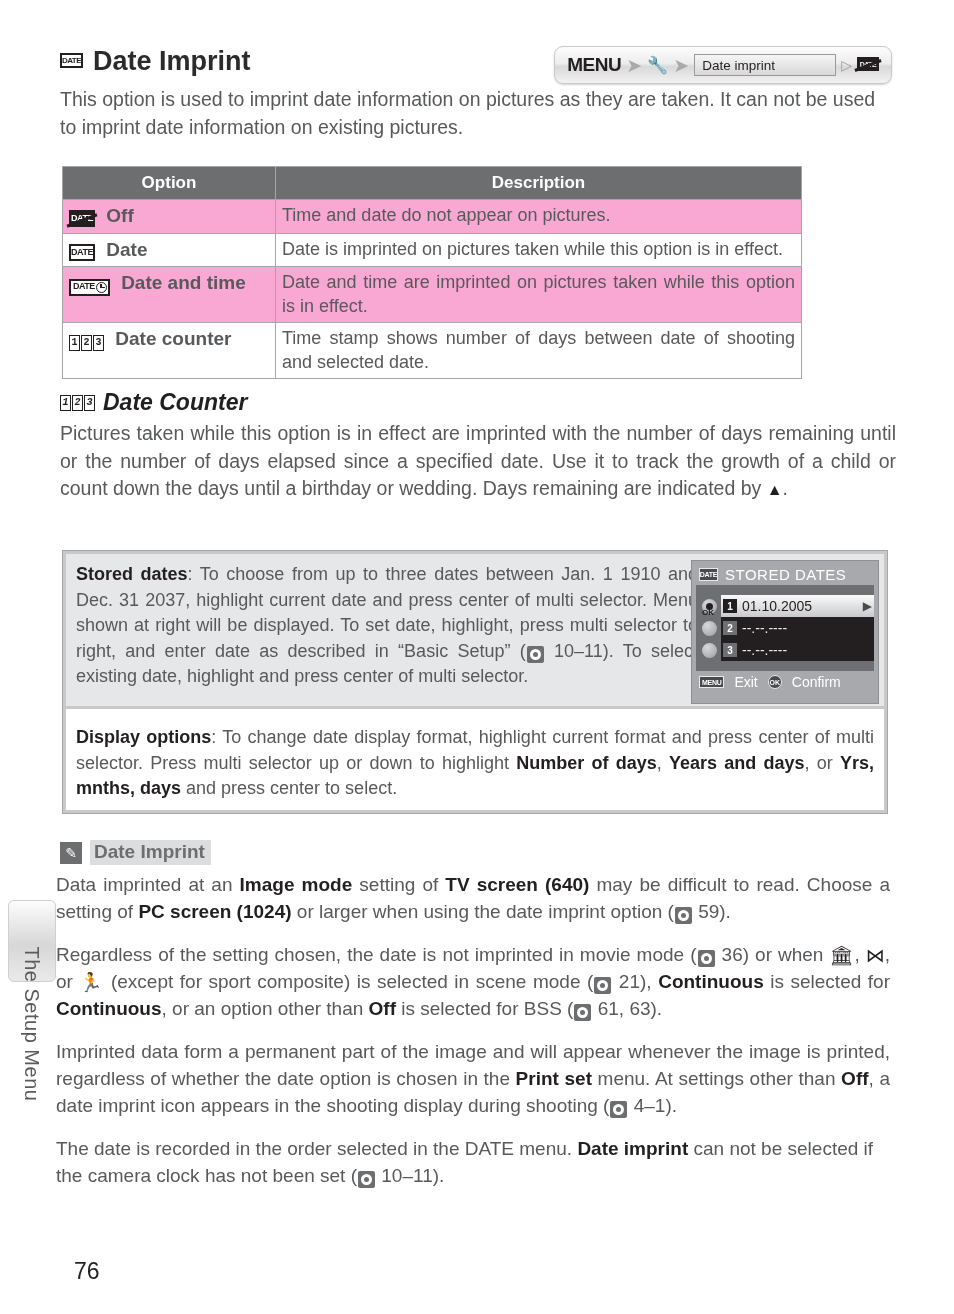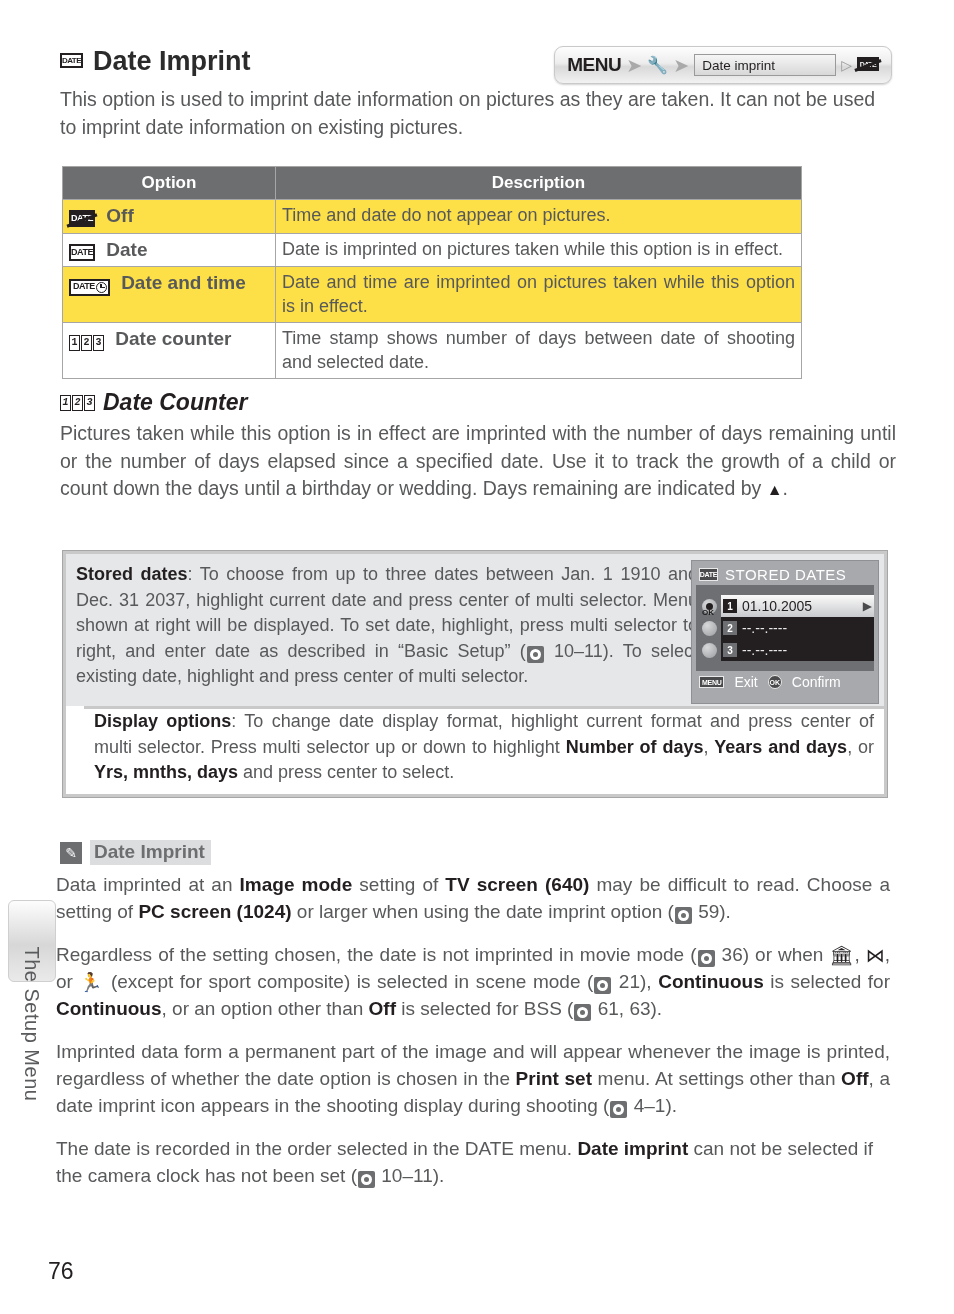--- a/index.html
+++ b/index.html
@@ -150,21 +150,21 @@
   table.opt th:last-child { border-right: none; }
   table.opt td {
     border-top: 1px solid #a6a6a6;
     border-right: 1px solid #a6a6a6;
     padding: 4px 6px;
     vertical-align: top;
     color: #58595b;
     line-height: 1.3;
   }
   table.opt td:last-child { border-right: none; }
-  table.opt tr.alt td { background: #fde047; }
+  table.opt tr.alt td { background: #f9a8d4; }
   td.optcell {
     width: 200px;
     color: #231f20;
     font-weight: bold;
     font-size: 19px;
     white-space: nowrap;
     text-align: left;
     padding-left: 8px;
   }
   td.optcell .lbl { margin-left: 6px; }
@@ -201,22 +201,21 @@
     box-sizing: border-box;
   }
   .sd-part1 p {
     margin: 0; width: 622px;
     font-size: 18px; line-height: 1.42; text-align: justify;
     color: #58595b;
   }
   .sd-part2 {
     background: #ffffff;
     border-top: 3px solid #c9c9c9;
-    padding: 0 10px 8px 10px;
-    margin-left: 18px;
+    padding: 16px 10px 8px 10px;
   }
   .sd-part2 p {
     margin: 0; font-size: 18px; line-height: 1.42;
     text-align: justify; color: #58595b;
   }
   b.blk { color: #231f20; font-weight: bold; }
 
   
   .lcd {
     position: absolute; right: 5px; top: 6px;
@@ -335,21 +334,21 @@
   }
   .ref .eye::after {
     content:""; position:absolute; left:3px; top:3px;
     width:5px; height:5px; border-radius:50%; background:#6d6e70;
   }
 
   .ico-inline { font-size: 19px; color:#231f20; position: relative; top: 1px; }
   .tri-up { font-size: 16px; color:#231f20; }
 
   .pageno {
-    position: absolute; left: 48px; top: 1258px;
+    position: absolute; left: 74px; top: 1258px;
     font-size: 23px; color: #231f20; font-weight: normal;
   }
 </style>
 </head>
 <body>
 
 <div class="page">
 
   <div class="side-tab"></div>
   <div class="side-label">The Setup Menu</div>

